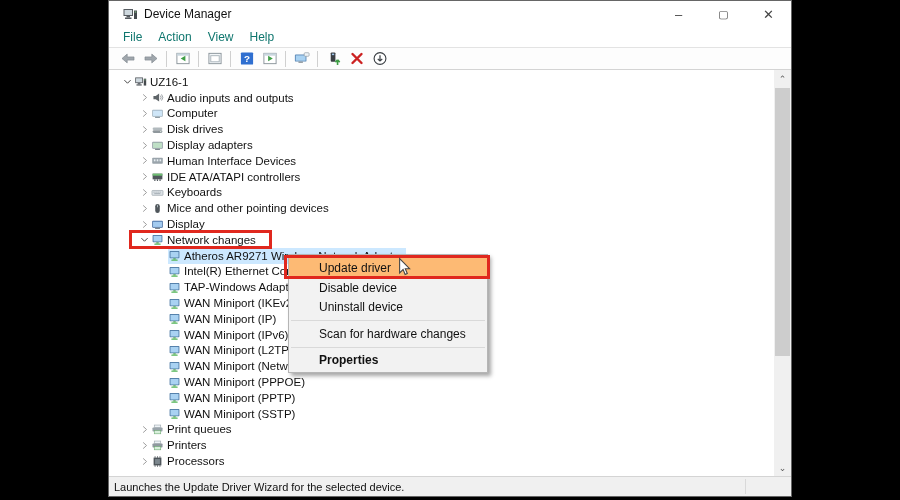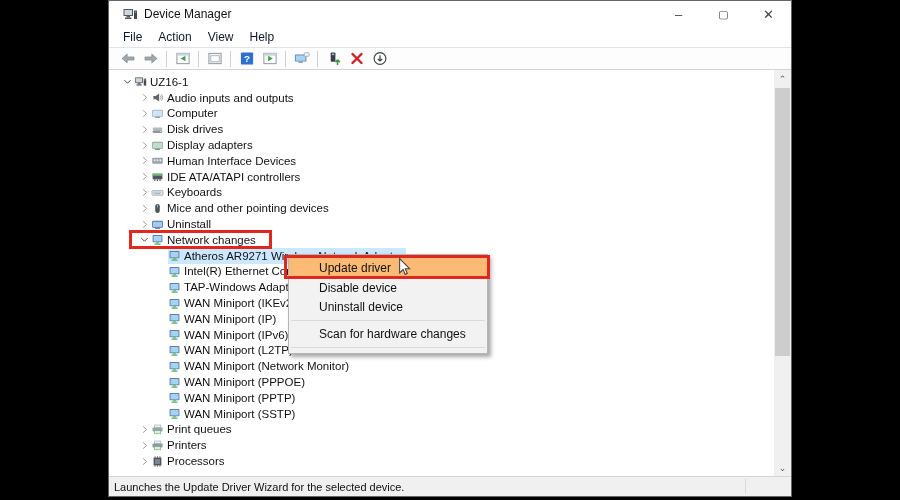--- a/index.html
+++ b/index.html
@@ -13,21 +13,21 @@
   .titlebar .app-icon { width:16px; height:16px; margin-left:13px; }
   .titlebar .title { font-size:12px; color:#111; margin-left:6px; flex:1; }
   .win-controls { display:flex; height:100%; }
   .win-btn { width:45px; height:100%; display:flex; align-items:center; justify-content:center;
              font-size:13px; color:#444; cursor:default; }
   .win-btn.max { font-size:11px; }
 
   
   .menubar { height:20px; display:flex; align-items:center; padding-left:6px; background:#fff;
              flex:0 0 auto; }
-  .menu-item { font-size:12px; color:#0f172a; padding:2px 8px; }
+  .menu-item { font-size:12px; color:#0f766e; padding:2px 8px; }
 
   
   .toolbar { height:23px; display:flex; align-items:center; padding-left:7px;
              border-top:1px solid #e3e3e3; border-bottom:1px solid #d4d4d4;
              background:#fdfdfd; flex:0 0 auto; }
   .tb-icon { width:17px; height:16px; margin:0 3px; display:inline-flex;
              align-items:center; justify-content:center; }
   .tb-icon svg { width:16px; height:15px; }
   .tb-sep { width:1px; height:16px; background:#d0d0d0; margin:0 4px; }
 
@@ -345,21 +345,21 @@
             </svg>
           </span>
           <span class="row-body">
             <span class="node-icon">
               <svg viewBox="0 0 16 16">
                 <rect x="1.5" y="3.5" width="13" height="8.5" rx="1" fill="#40699f"></rect>
                 <rect x="2.5" y="4.5" width="11" height="6.5" fill="#a3cbf0"></rect>
                 <rect x="5" y="12" width="6" height="1.5" fill="#7b858c"></rect>
               </svg>
             </span>
-            <span>Uninstall</span>
+            <span>Display</span>
           </span>
         </div>
         <div class="tree-row" style="padding-left: 29px;">
           <span class="chev">
             <svg viewBox="0 0 16 16">
               <path d="M3.5 6l4.5 4.5L12.5 6" fill="none" stroke="#404040" stroke-width="1.4"></path>
             </svg>
           </span>
           <span class="row-body">
             <span class="node-icon">
@@ -598,20 +598,21 @@
     <div class="status-divider"></div>
   </div>
 
   <div class="context-menu">
       <div class="cm-item highlighted">Update driver</div>
       <div class="cm-item">Disable device</div>
       <div class="cm-item">Uninstall device</div>
       <div class="cm-sep"></div>
       <div class="cm-item">Scan for hardware changes</div>
       <div class="cm-sep"></div>
+      <div class="cm-item bold">Properties</div>
     </div>
 
   <div class="anno-rect anno-network"></div>
   <div class="anno-rect anno-update"></div>
   <div class="cursor-icon"><svg viewBox="0 0 12 19">
         <path d="M1.5 1.5v13.2l3.2-3.1 1.9 4.6 2-0.9-1.9-4.5h4z" fill="#fff" stroke="#444" stroke-width="1"></path>
       </svg></div>
 
 </div>
 

